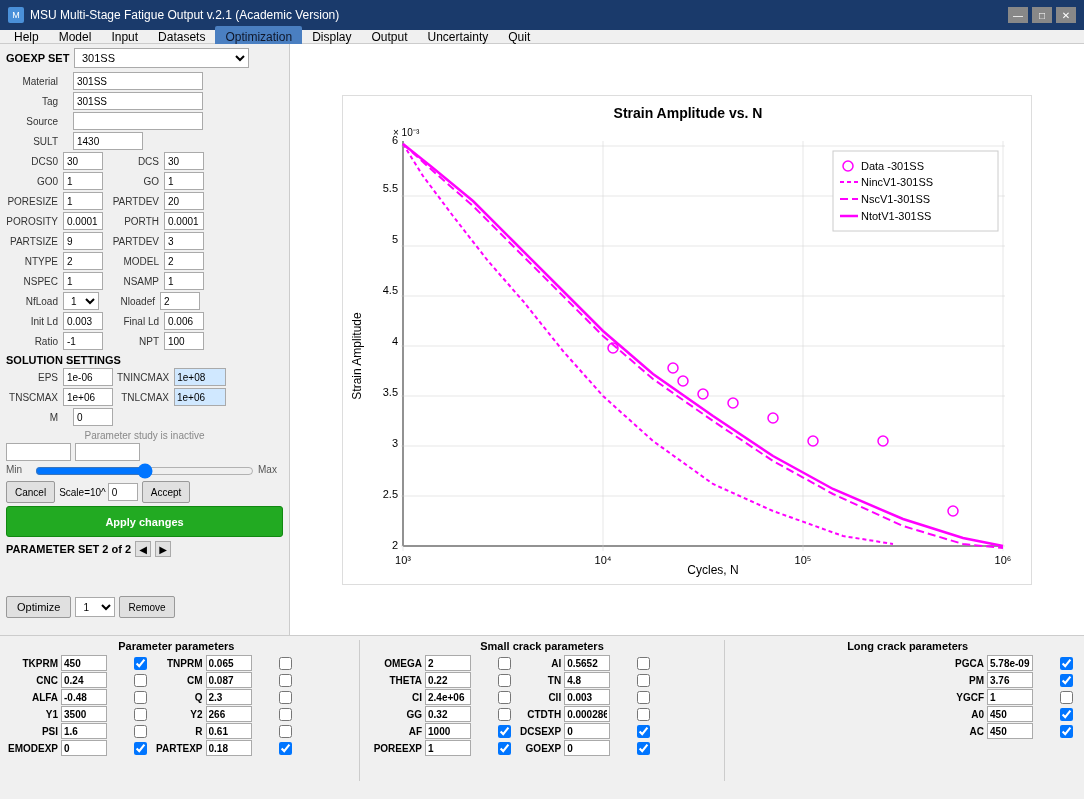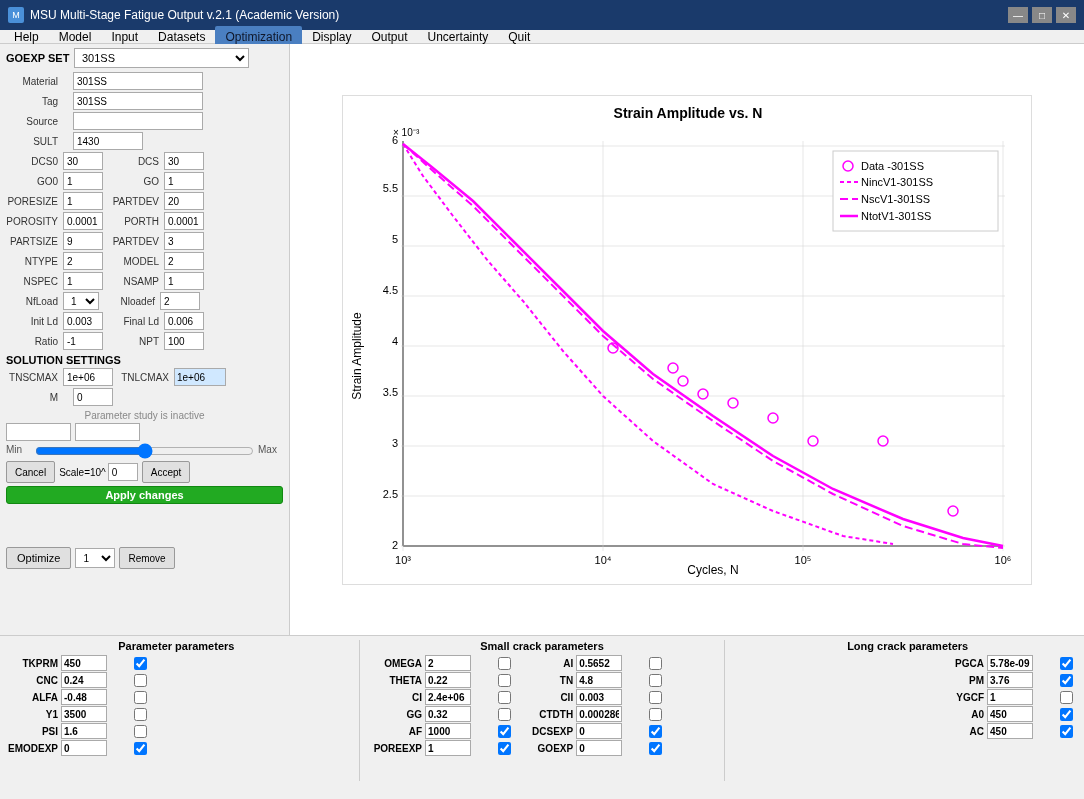--- a/index.html
+++ b/index.html
@@ -169,21 +169,21 @@
       background: #e0e0e0;
       border: 1px solid #999;
       cursor: pointer;
       border-radius: 2px;
     }
 
     button.green-btn {
       background: #22aa22;
       color: white;
       border: 1px solid #118811;
-      height: 18px;
+      height: 31px;
       font-size: 11px;
       font-weight: bold;
       padding: 0 16px;
       cursor: pointer;
       border-radius: 3px;
       width: 100%;
       margin-bottom: 4px;
     }
 
     .param-set-row {
@@ -483,20 +483,30 @@
         </div>
         <div class="col-pair">
           <span class="field-label">NPT</span>
           <input type="text" class="input-xs" value="100" style="">
         </div>
       </div>
 
       
       <div class="section-label">SOLUTION SETTINGS</div>
 
+      <div class="two-col-row">
+        <div class="col-pair">
+          <span class="field-label">EPS</span>
+          <input type="text" class="input-sm" value="1e-06" style="">
+        </div>
+        <div class="col-pair">
+          <span class="field-label">TNINCMAX</span>
+          <input type="text" style="width: 52px; height: 18px; font-size: 10px; border: 1px solid rgb(170, 170, 170); padding: 1px 2px; background: rgb(208, 232, 255);" value="1e+08">
+        </div>
+      </div>
 
       <div class="two-col-row">
         <div class="col-pair">
           <span class="field-label">TNSCMAX</span>
           <input type="text" class="input-sm" value="1e+06" style="">
         </div>
         <div class="col-pair">
           <span class="field-label">TNLCMAX</span>
           <input type="text" style="width: 52px; height: 18px; font-size: 10px; border: 1px solid rgb(170, 170, 170); padding: 1px 2px; background: rgb(208, 232, 255);" value="1e+06">
         </div>
@@ -526,20 +536,25 @@
         <span style="font-size:10px; display:flex; align-items:center; gap:2px;">
           <span>Scale=10^</span>
           <input type="text" style="width: 30px; height: 18px; font-size: 10px; border: 1px solid rgb(170, 170, 170);" value="0">
         </span>
         <button class="small-btn">Accept</button>
       </div>
 
       <button class="green-btn">Apply changes</button>
 
       
+      <div class="param-set-row">
+        <span style="font-size:11px; font-weight:bold;">PARAMETER SET 2 of 2</span>
+        <button class="nav-btn">◀</button>
+        <button class="nav-btn">▶</button>
+      </div>
 
       <div class="optimize-row">
         <button class="optimize-btn">Optimize</button>
         <select class="opt-select">
           <option>1</option>
         </select>
         <button class="remove-btn">Remove</button>
       </div>
     </div>
 
@@ -645,28 +660,53 @@
 
           <span class="param-name">PSI</span>
           <input class="param-input" value="1.6" style="">
           <input type="checkbox" style="">
 
           <span class="param-name">EMODEXP</span>
           <input class="param-input" value="0" style="">
           <input type="checkbox" checked="" style="">
         </div>
 
+        <div class="param-grid">
+          <span class="param-name">TNPRM</span>
+          <input class="param-input" value="0.065" style="">
+          <input type="checkbox" style="">
+
+          <span class="param-name">CM</span>
+          <input class="param-input" value="0.087" style="">
+          <input type="checkbox" style="">
+
+          <span class="param-name">Q</span>
+          <input class="param-input" value="2.3" style="">
+          <input type="checkbox" style="">
+
+          <span class="param-name">Y2</span>
+          <input class="param-input" value="266" style="">
+          <input type="checkbox" style="">
+
+          <span class="param-name">R</span>
+          <input class="param-input" value="0.61" style="">
+          <input type="checkbox" style="">
+
+          <span class="param-name">PARTEXP</span>
+          <input class="param-input" value="0.18" style="">
+          <input type="checkbox" checked="" style="">
+        </div>
       </div>
     </div>
 
     <div class="divider-v"></div>
 
     <div class="param-section">
       <div class="param-section-title">Small crack parameters</div>
-      <div style="display:flex; gap:18px;">
+      <div style="display:flex; gap:6px;">
 
         <div class="param-grid">
           <span class="param-name">OMEGA</span>
           <input class="param-input" value="2" style="">
           <input type="checkbox" style="">
 
           <span class="param-name">THETA</span>
           <input class="param-input" value="0.22" style="">
           <input type="checkbox" style="">
 

